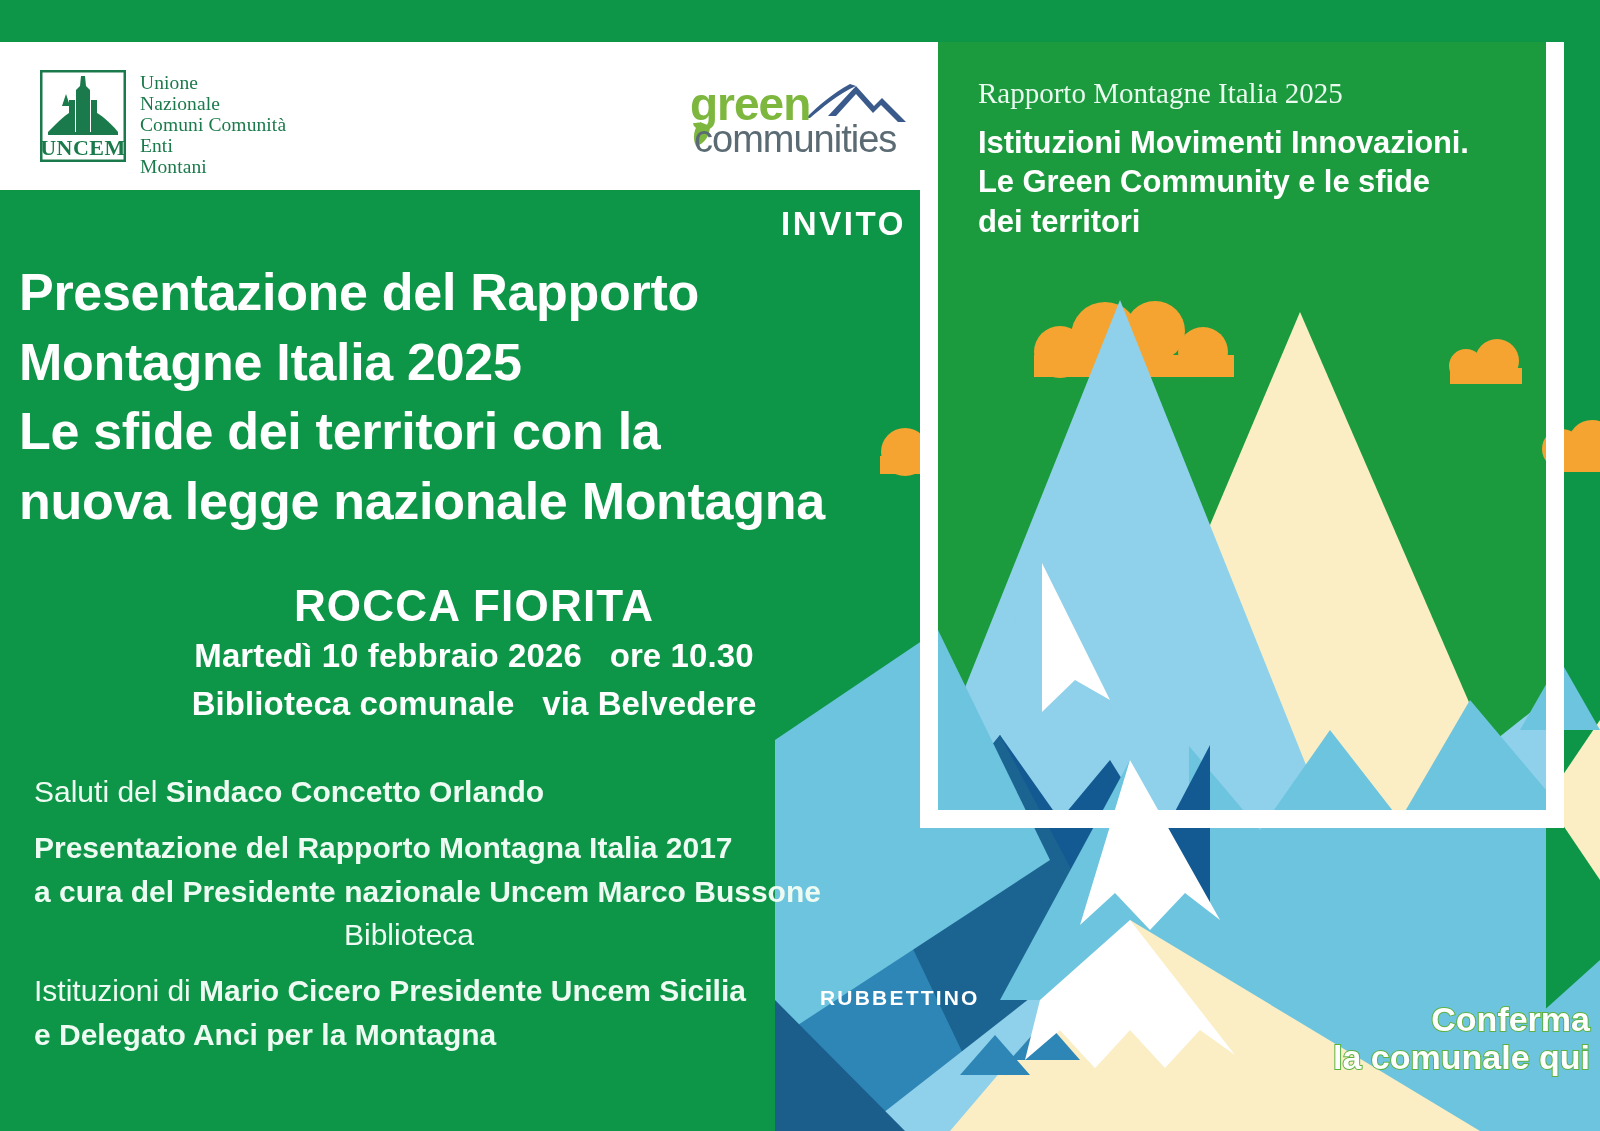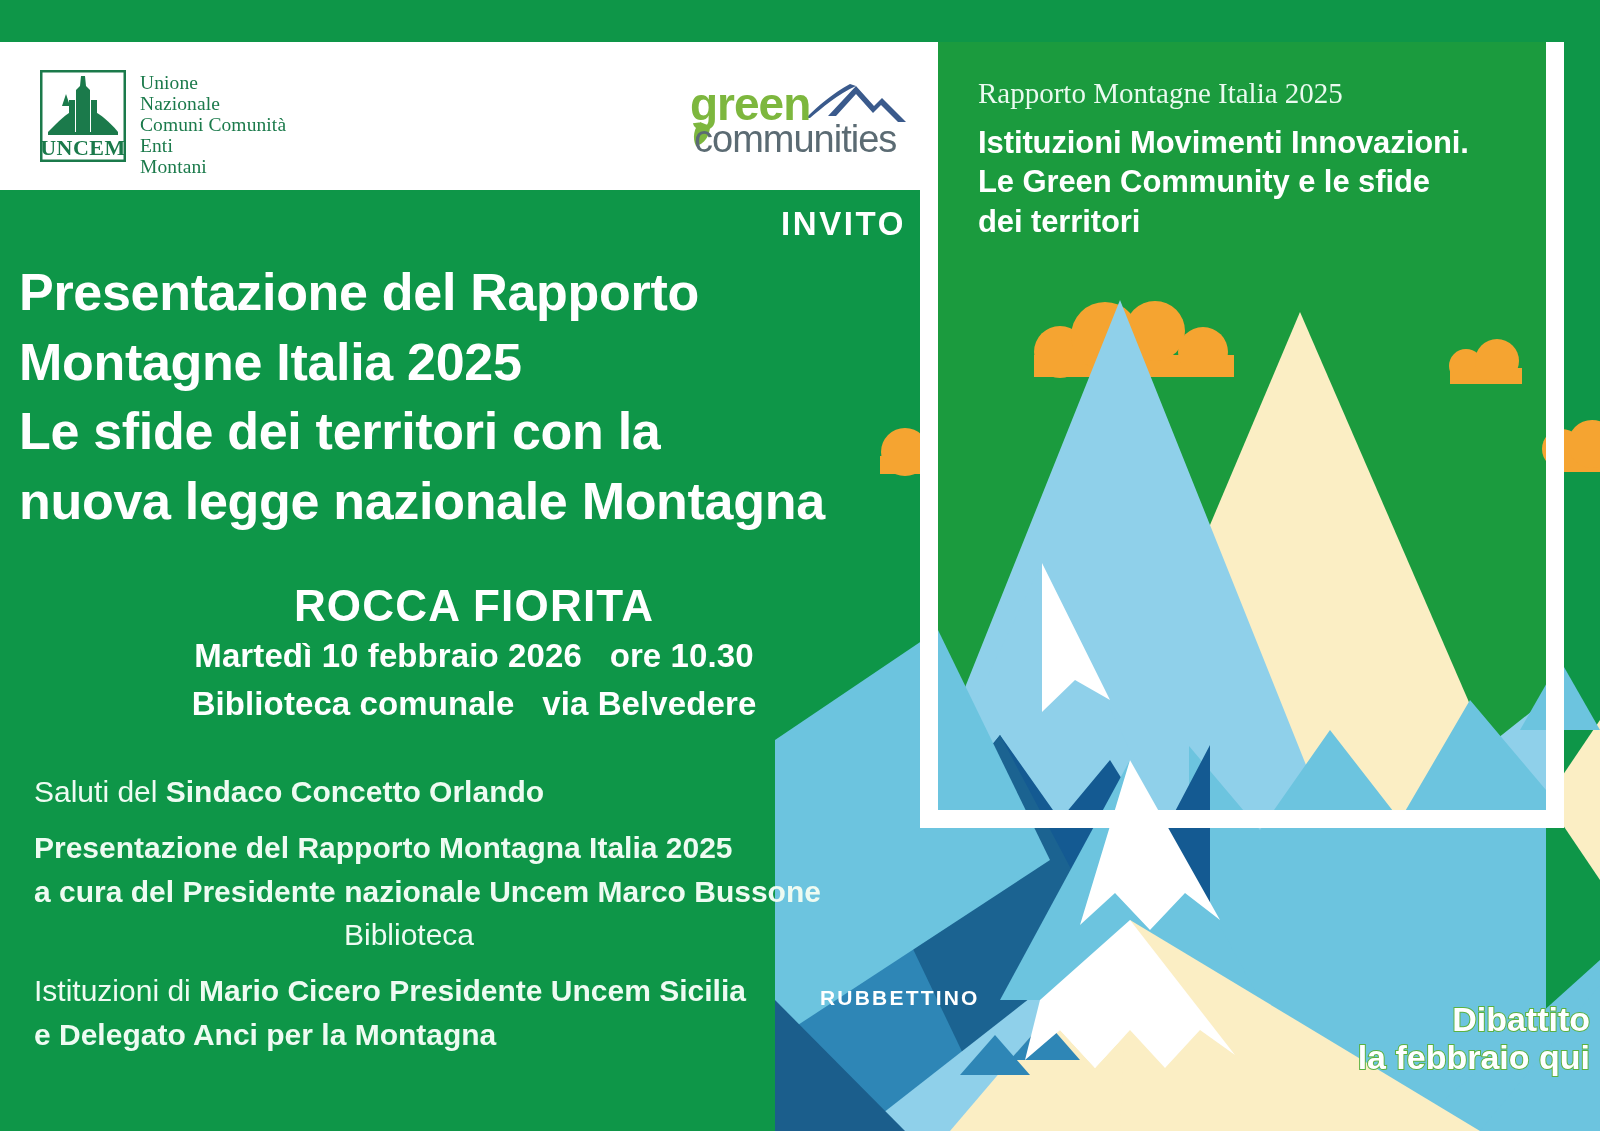--- a/index.html
+++ b/index.html
@@ -183,36 +183,36 @@
   </div>
 
   <div class="venue">
     <div class="city">ROCCA FIORITA</div>
     <div class="when">Martedì 10 febbraio 2026   ore 10.30</div>
     <div class="where">Biblioteca comunale   via Belvedere</div>
   </div>
 
   <div class="program">
     <div class="ln blk"><span>Saluti del </span><b>Sindaco Concetto Orlando</b></div>
-    <div class="ln"><b>Presentazione del Rapporto Montagna Italia 2025</b></div>
+    <div class="ln"><b>Presentazione del Rapporto Montagna Italia 2017</b></div>
     <div class="ln"><b>a cura del Presidente nazionale Uncem Marco Bussone</b></div>
     <div class="ln center blk">Biblioteca</div>
     <div class="ln"><span>Istituzioni di </span><b>Mario Cicero Presidente Uncem Sicilia</b></div>
     <div class="ln"><b> e Delegato Anci per la Montagna</b></div>
   </div>
 
   <div class="book-title">
     <div class="serif">Rapporto Montagne Italia 2025</div>
     <div class="bold">
       <div>Istituzioni Movimenti Innovazioni.</div>
       <div>Le Green Community e le sfide</div>
       <div>dei territori</div>
     </div>
   </div>
 
   <div class="rubbettino">RUBBETTINO</div>
 
   <div class="conferma">
-    <span>Dibattito</span>
-    <span>la febbraio qui</span>
+    <span>Conferma</span>
+    <span>la comunale qui</span>
   </div>
 
 </div>
 
 </body></html>

